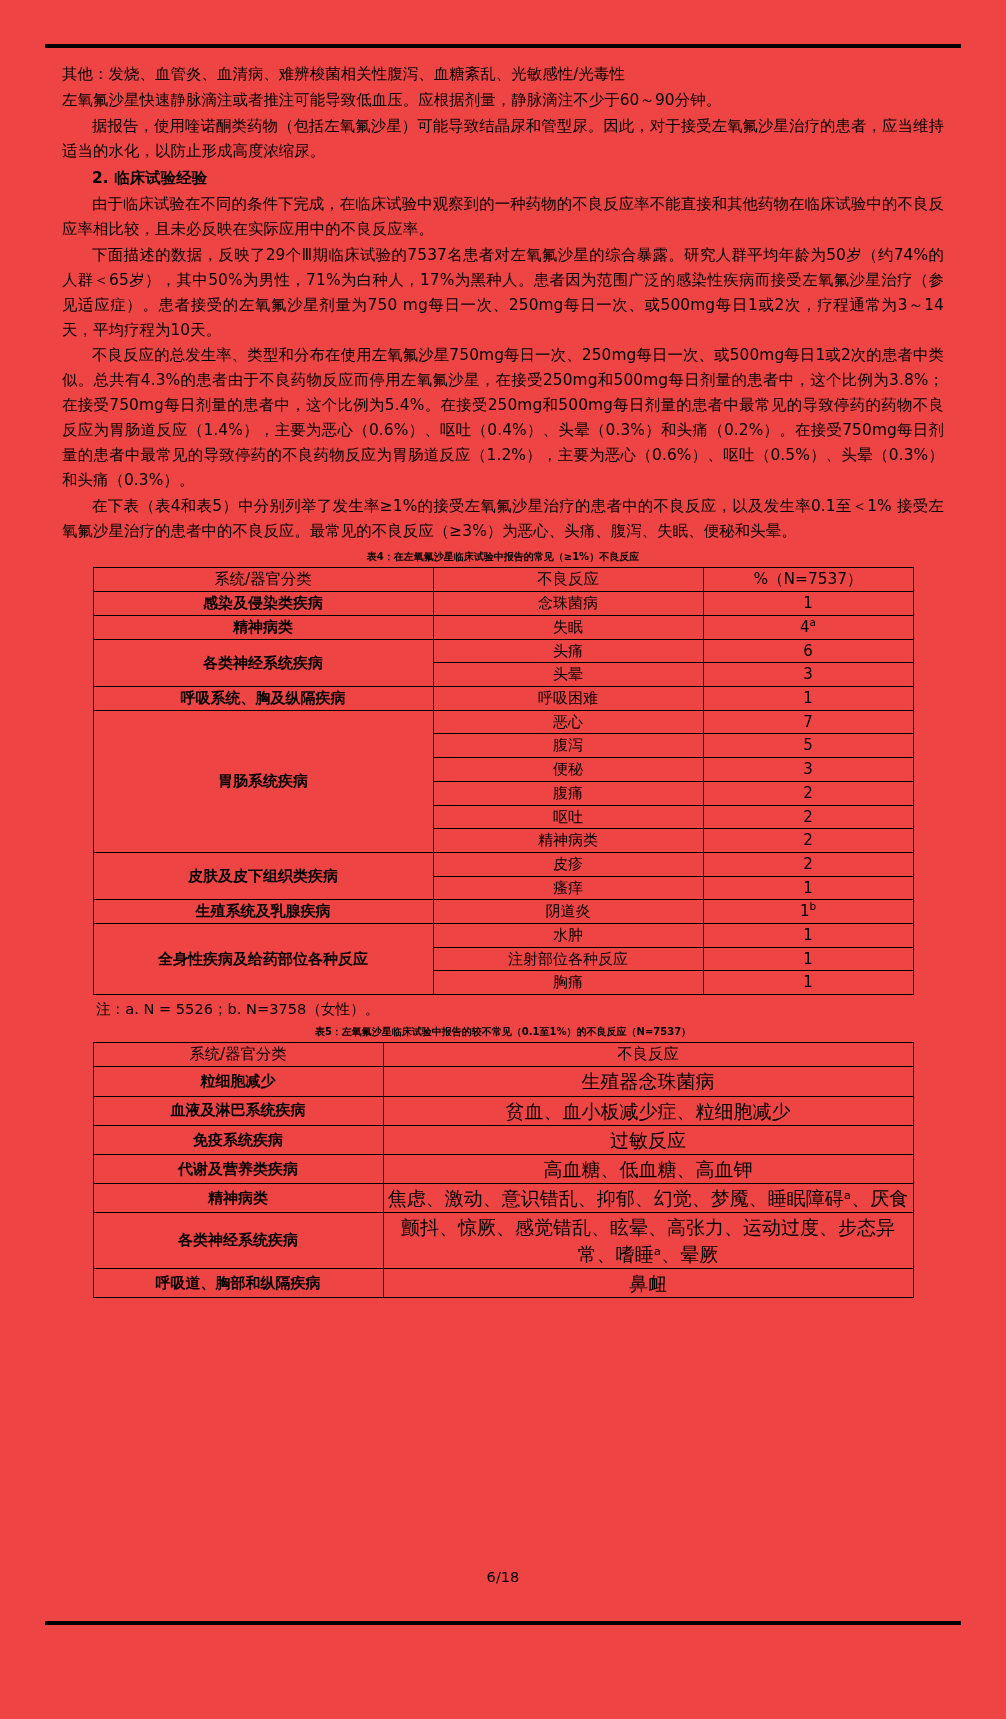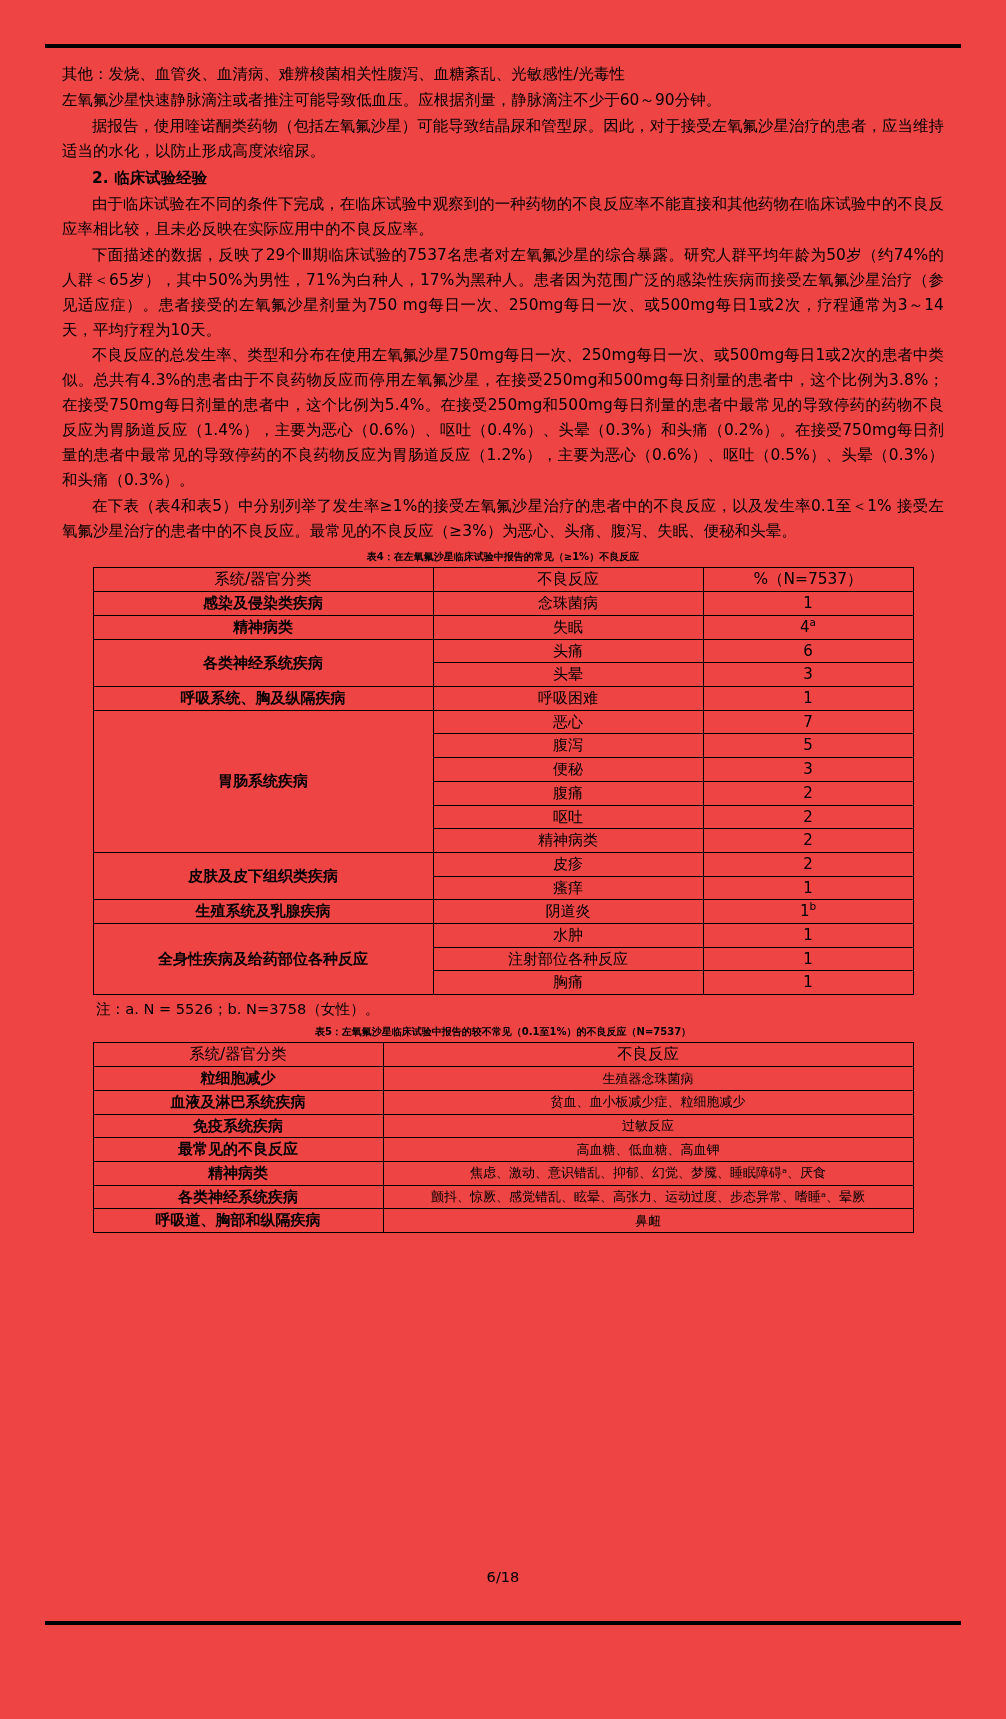--- a/index.html
+++ b/index.html
@@ -107,21 +107,21 @@
   }
   sup {
     font-size: 10.5px;
     vertical-align: super;
     line-height: 0;
   }
   .t5 td {
     padding: 2px 4px;
   }
   .t5 td.rx {
-    font-size: 13px;
+    font-size: 19px;
   }
 </style>
 </head>
 <body>
 
 <div class="page">
 
   <div class="rule-top"></div>
 
   <div class="content">
@@ -255,21 +255,21 @@
           </tr>
           <tr>
             <td class="cat">血液及淋巴系统疾病</td>
             <td class="rx">贫血、血小板减少症、粒细胞减少</td>
           </tr>
           <tr>
             <td class="cat">免疫系统疾病</td>
             <td class="rx">过敏反应</td>
           </tr>
           <tr>
-            <td class="cat">最常见的不良反应</td>
+            <td class="cat">代谢及营养类疾病</td>
             <td class="rx">高血糖、低血糖、高血钾</td>
           </tr>
           <tr>
             <td class="cat">精神病类</td>
             <td class="rx">焦虑、激动、意识错乱、抑郁、幻觉、梦魇、睡眠障碍ᵃ、厌食</td>
           </tr>
           <tr>
             <td class="cat">各类神经系统疾病</td>
             <td class="rx">颤抖、惊厥、感觉错乱、眩晕、高张力、运动过度、步态异常、嗜睡ᵃ、晕厥</td>
           </tr>

